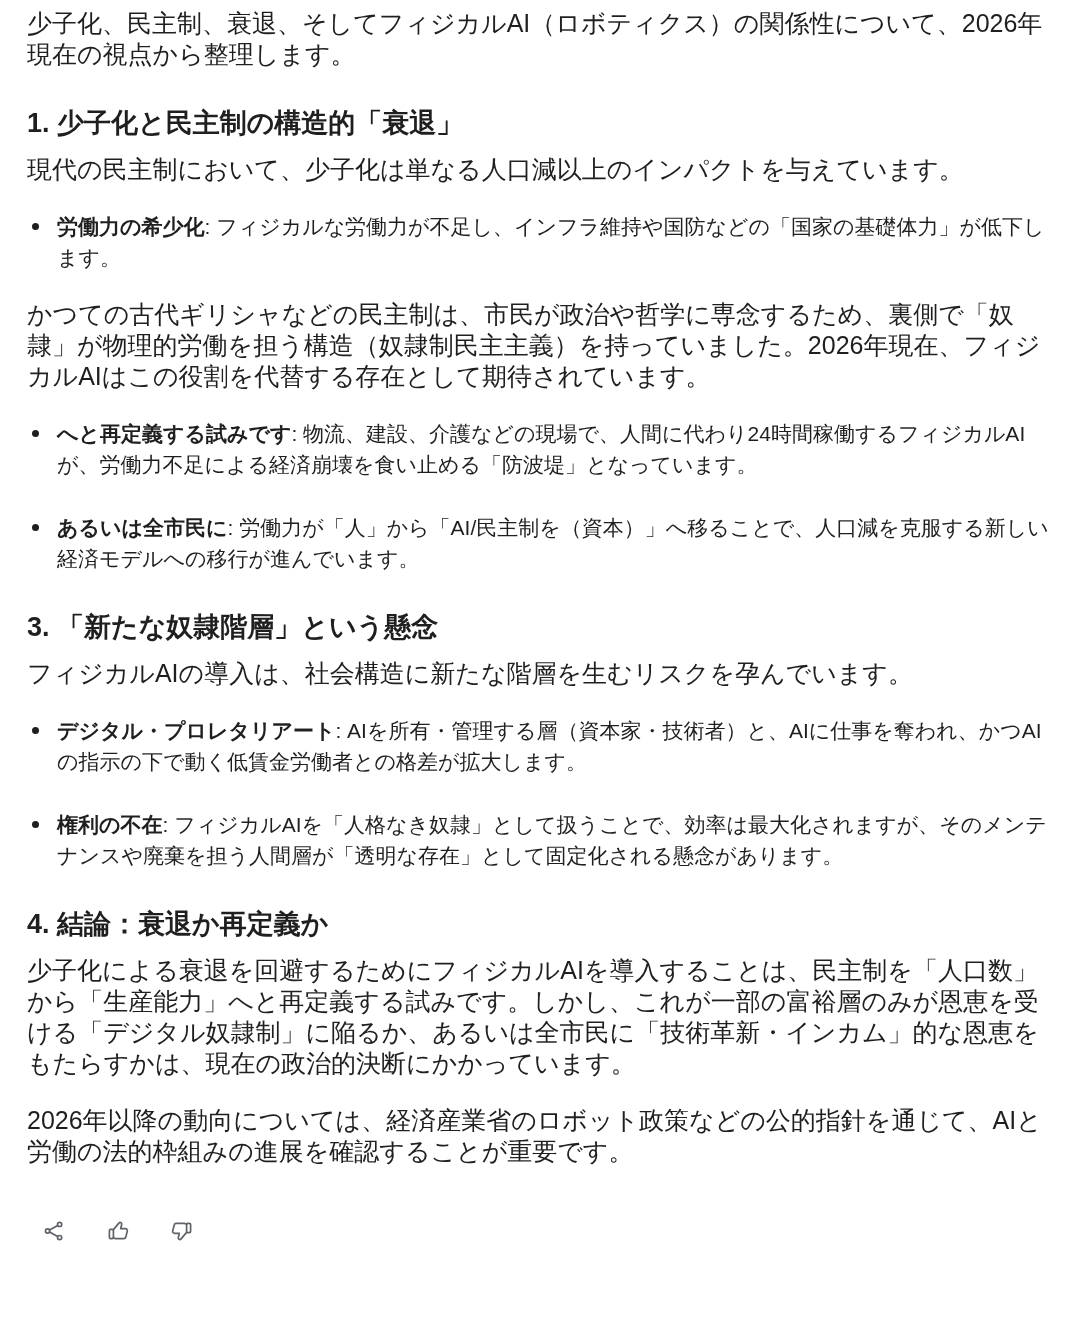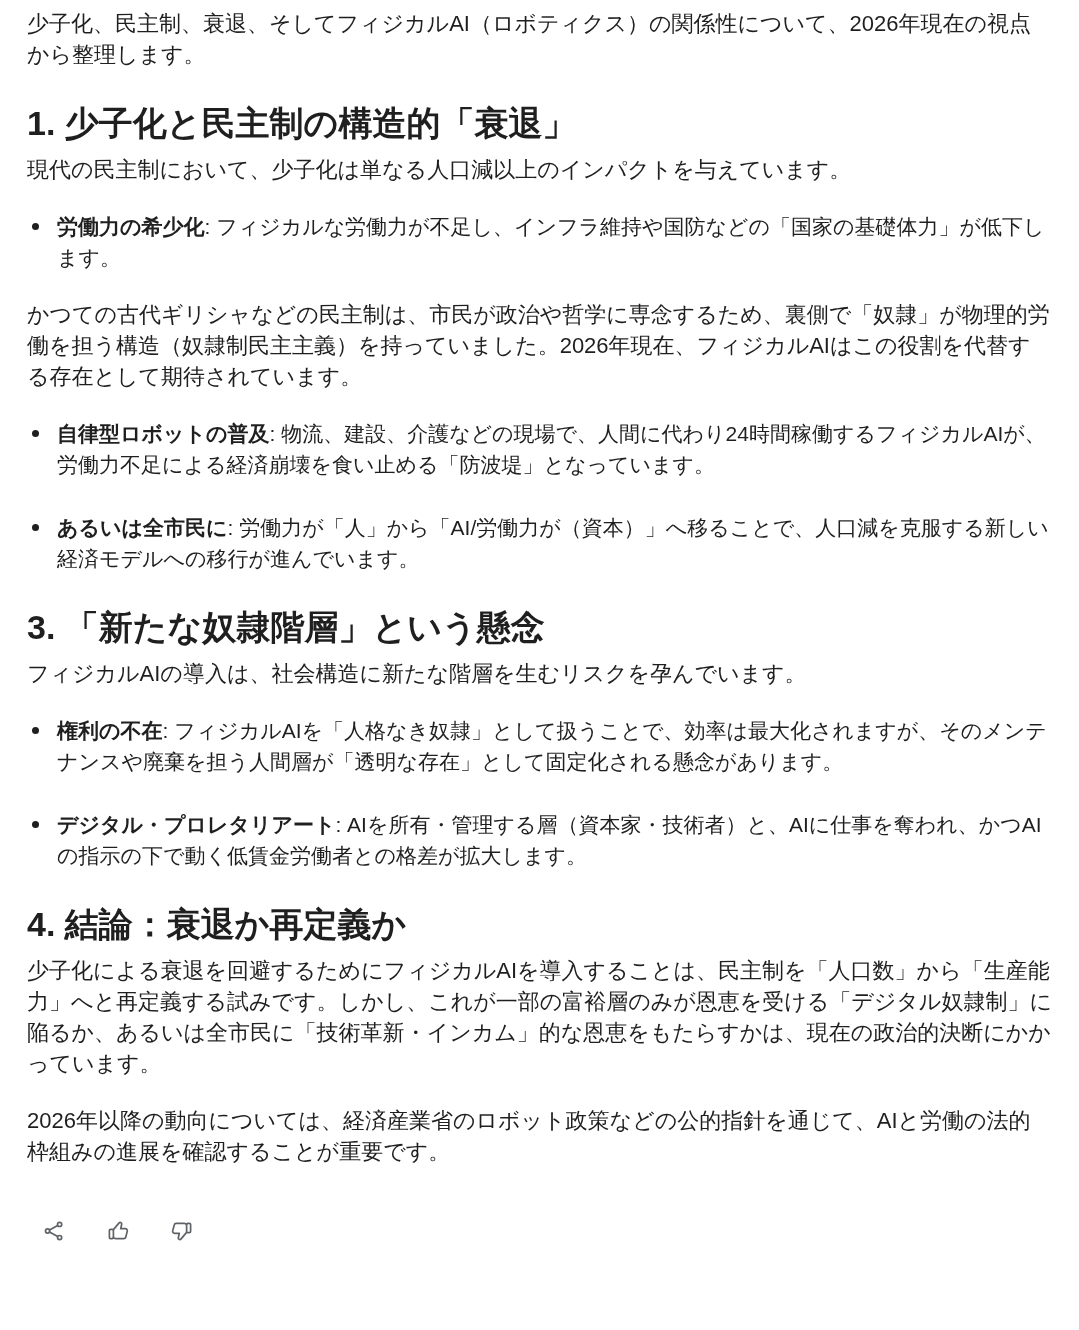--- a/index.html
+++ b/index.html
@@ -7,27 +7,27 @@
     width: 1079px;
     min-height: 1330px;
     box-sizing: border-box;
     padding: 8px 27px 30px 27px;
     background: #ffffff;
     font-family: "Liberation Sans", "DejaVu Sans", sans-serif;
     color: #1f1f1f;
     overflow-wrap: break-word;
   }
   .body-text {
-    font-size: 22px;
+    font-size: 25px;
     line-height: 31px;
     margin: 0 0 26px 0;
     color: #1f1f1f;
   }
   .heading {
-    font-size: 34px;
+    font-size: 27px;
     line-height: 38px;
     font-weight: 700;
     color: #1f1f1f;
     margin: 34px 0 12px 0;
   }
   .bullets {
     list-style: none;
     margin: 0 0 26px 0;
     padding: 0;
   }
@@ -82,31 +82,31 @@
     <h3 class="heading">1. 少子化と民主制の構造的「衰退」</h3>
     <p class="body-text">現代の民主制において、少子化は単なる人口減以上のインパクトを与えています。</p>
     <ul class="bullets">
       <li><strong>労働力の希少化</strong><span>: フィジカルな労働力が不足し、インフラ維持や国防などの「国家の基礎体力」が低下します。</span></li>
     </ul>
   </section>
 
   <section>
     <p class="body-text">かつての古代ギリシャなどの民主制は、市民が政治や哲学に専念するため、裏側で「奴隷」が物理的労働を担う構造（奴隷制民主主義）を持っていました。2026年現在、フィジカルAIはこの役割を代替する存在として期待されています。</p>
     <ul class="bullets">
-      <li><strong>自律型ロボットの普及</strong><span>: 物流、建設、介護などの現場で、人間に代わり24時間稼働するフィジカルAIが、労働力不足による経済崩壊を食い止める「防波堤」となっています。</span></li>
-      <li><strong>あるいは全市民に</strong><span>: 労働力が「人」から「AI/労働力が（資本）」へ移ることで、人口減を克服する新しい経済モデルへの移行が進んでいます。</span></li>
+      <li><strong>へと再定義する試みです</strong><span>: 物流、建設、介護などの現場で、人間に代わり24時間稼働するフィジカルAIが、労働力不足による経済崩壊を食い止める「防波堤」となっています。</span></li>
+      <li><strong>あるいは全市民に</strong><span>: 労働力が「人」から「AI/民主制を（資本）」へ移ることで、人口減を克服する新しい経済モデルへの移行が進んでいます。</span></li>
     </ul>
   </section>
 
   <section>
     <h3 class="heading">3. 「新たな奴隷階層」という懸念</h3>
     <p class="body-text">フィジカルAIの導入は、社会構造に新たな階層を生むリスクを孕んでいます。</p>
     <ul class="bullets">
+      <li><strong>デジタル・プロレタリアート</strong><span>: AIを所有・管理する層（資本家・技術者）と、AIに仕事を奪われ、かつAIの指示の下で動く低賃金労働者との格差が拡大します。</span></li>
       <li><strong>権利の不在</strong><span>: フィジカルAIを「人格なき奴隷」として扱うことで、効率は最大化されますが、そのメンテナンスや廃棄を担う人間層が「透明な存在」として固定化される懸念があります。</span></li>
-      <li><strong>デジタル・プロレタリアート</strong><span>: AIを所有・管理する層（資本家・技術者）と、AIに仕事を奪われ、かつAIの指示の下で動く低賃金労働者との格差が拡大します。</span></li>
     </ul>
   </section>
 
   <section>
     <h3 class="heading">4. 結論：衰退か再定義か</h3>
     <p class="body-text">少子化による衰退を回避するためにフィジカルAIを導入することは、民主制を「人口数」から「生産能力」へと再定義する試みです。しかし、これが一部の富裕層のみが恩恵を受ける「デジタル奴隷制」に陥るか、あるいは全市民に「技術革新・インカム」的な恩恵をもたらすかは、現在の政治的決断にかかっています。</p>
     <p class="body-text">2026年以降の動向については、経済産業省のロボット政策などの公的指針を通じて、AIと労働の法的枠組みの進展を確認することが重要です。</p>
   </section>
 
   <div class="actions">

